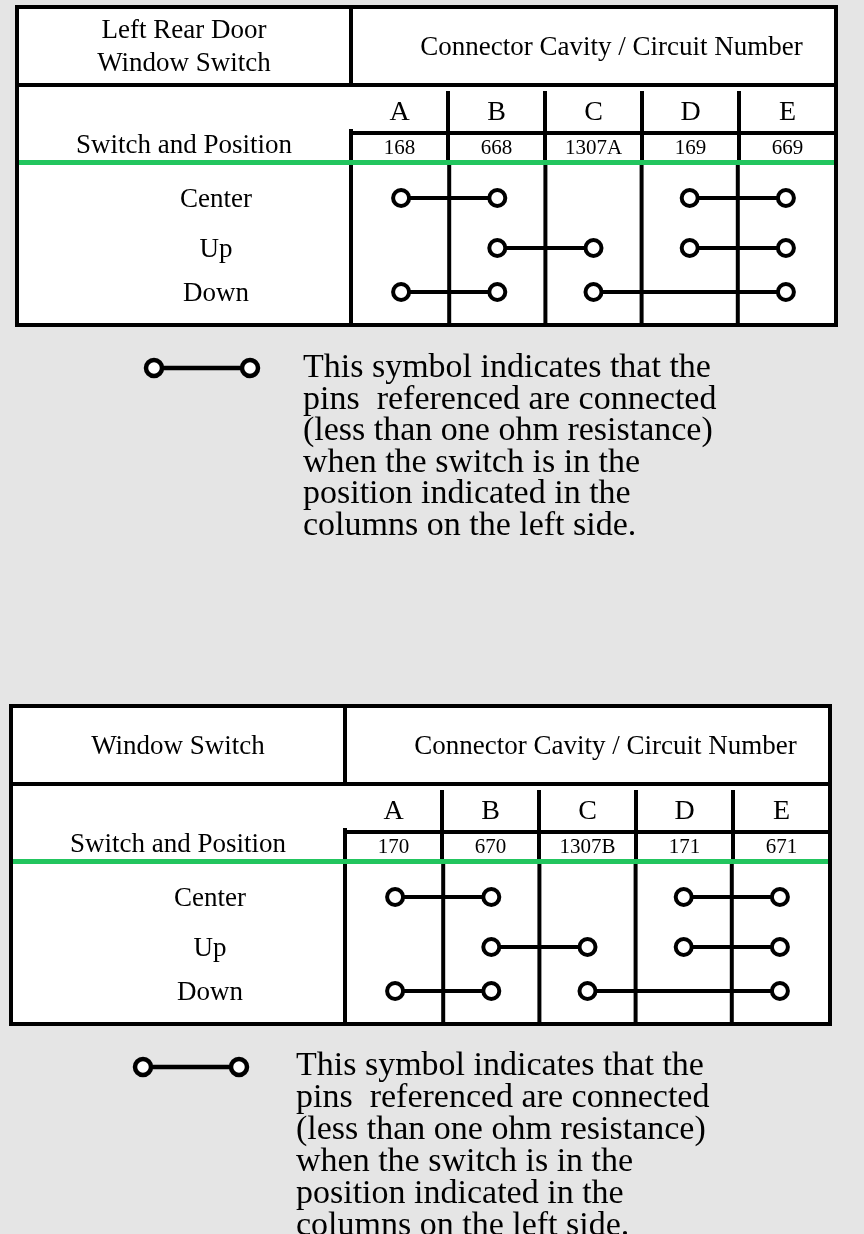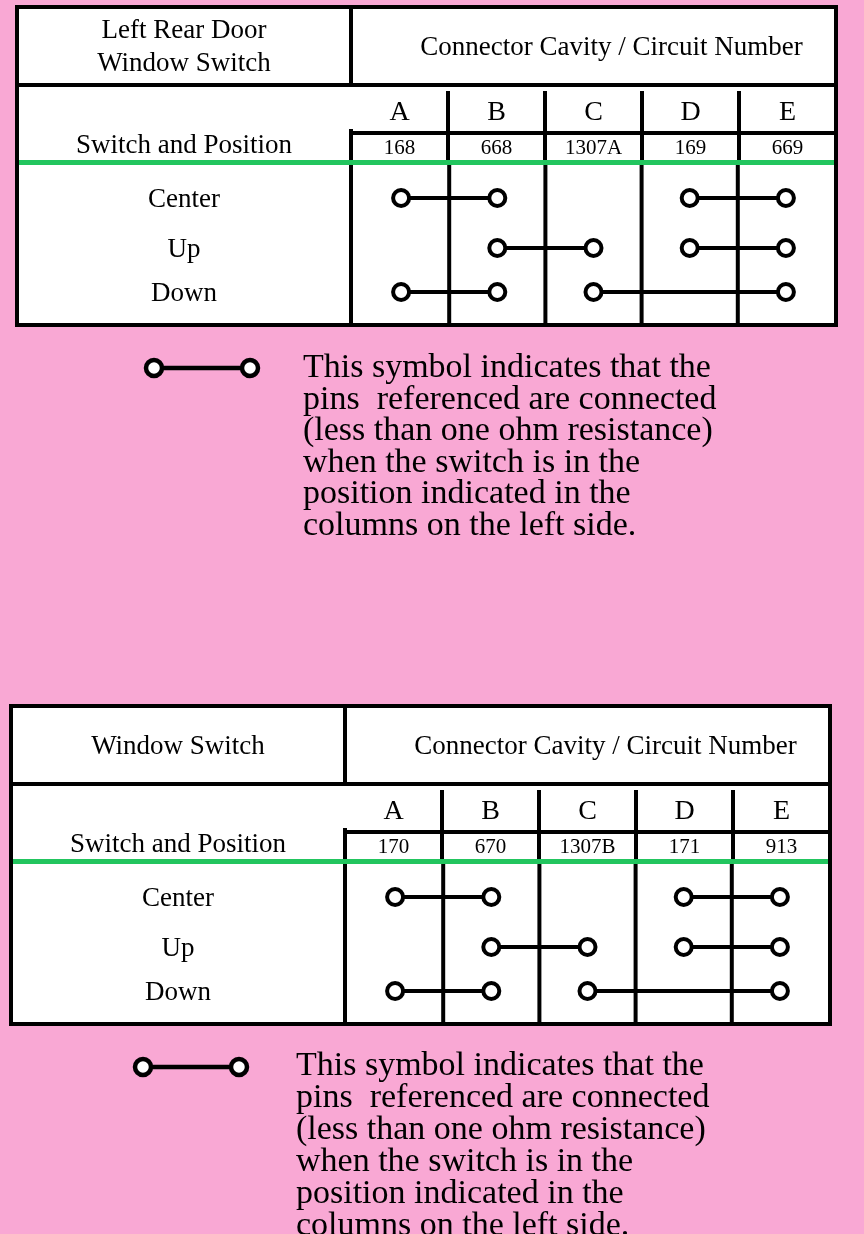--- a/index.html
+++ b/index.html
@@ -1,20 +1,20 @@
 <!DOCTYPE html>
 <html><head>
 <meta charset="utf-8">
 <style>
   html, body { margin: 0; padding: 0; background: #888; }
   .page {
     position: relative;
     width: 864px;
     height: 1234px;
-    background: #f9a8d4;
+    background: #e5e5e5;
     font-family: "Liberation Serif", "DejaVu Serif", serif;
     color: #000;
     overflow: hidden;
     margin: 0 auto;
   }
 
   
   .switch-table {
     position: absolute;
     width: 823px;
@@ -78,20 +78,21 @@
 
   .row-body .cell-left { position: relative; display: block; }
   .pos-label {
     position: absolute;
     left: 0;
     width: 100%;
     height: 32px;
     line-height: 32px;
     text-align: center;
     font-size: 27px;
+    padding-left: 32px;
   }
   .pos-0 { top: 17px; }
   .pos-1 { top: 67px; }
   .pos-2 { top: 111px; }
 
   .row-body .cell-right { padding: 0; }
   svg.conn { display: block; width: 481px; height: 158px; }
 
   
   .legend-symbol { position: absolute; }
@@ -215,21 +216,21 @@
         <div class="subcol">
           <div class="cavity">C</div>
           <div class="circuit">1307B</div>
         </div>
         <div class="subcol">
           <div class="cavity">D</div>
           <div class="circuit">171</div>
         </div>
         <div class="subcol">
           <div class="cavity">E</div>
-          <div class="circuit">913</div>
+          <div class="circuit">671</div>
         </div>
       </div>
     </div>
 
     <div class="t-row row-body">
       <div class="cell-left">
         <div class="pos-label pos-0">Center</div>
         <div class="pos-label pos-1">Up</div>
         <div class="pos-label pos-2">Down</div>
       </div>

